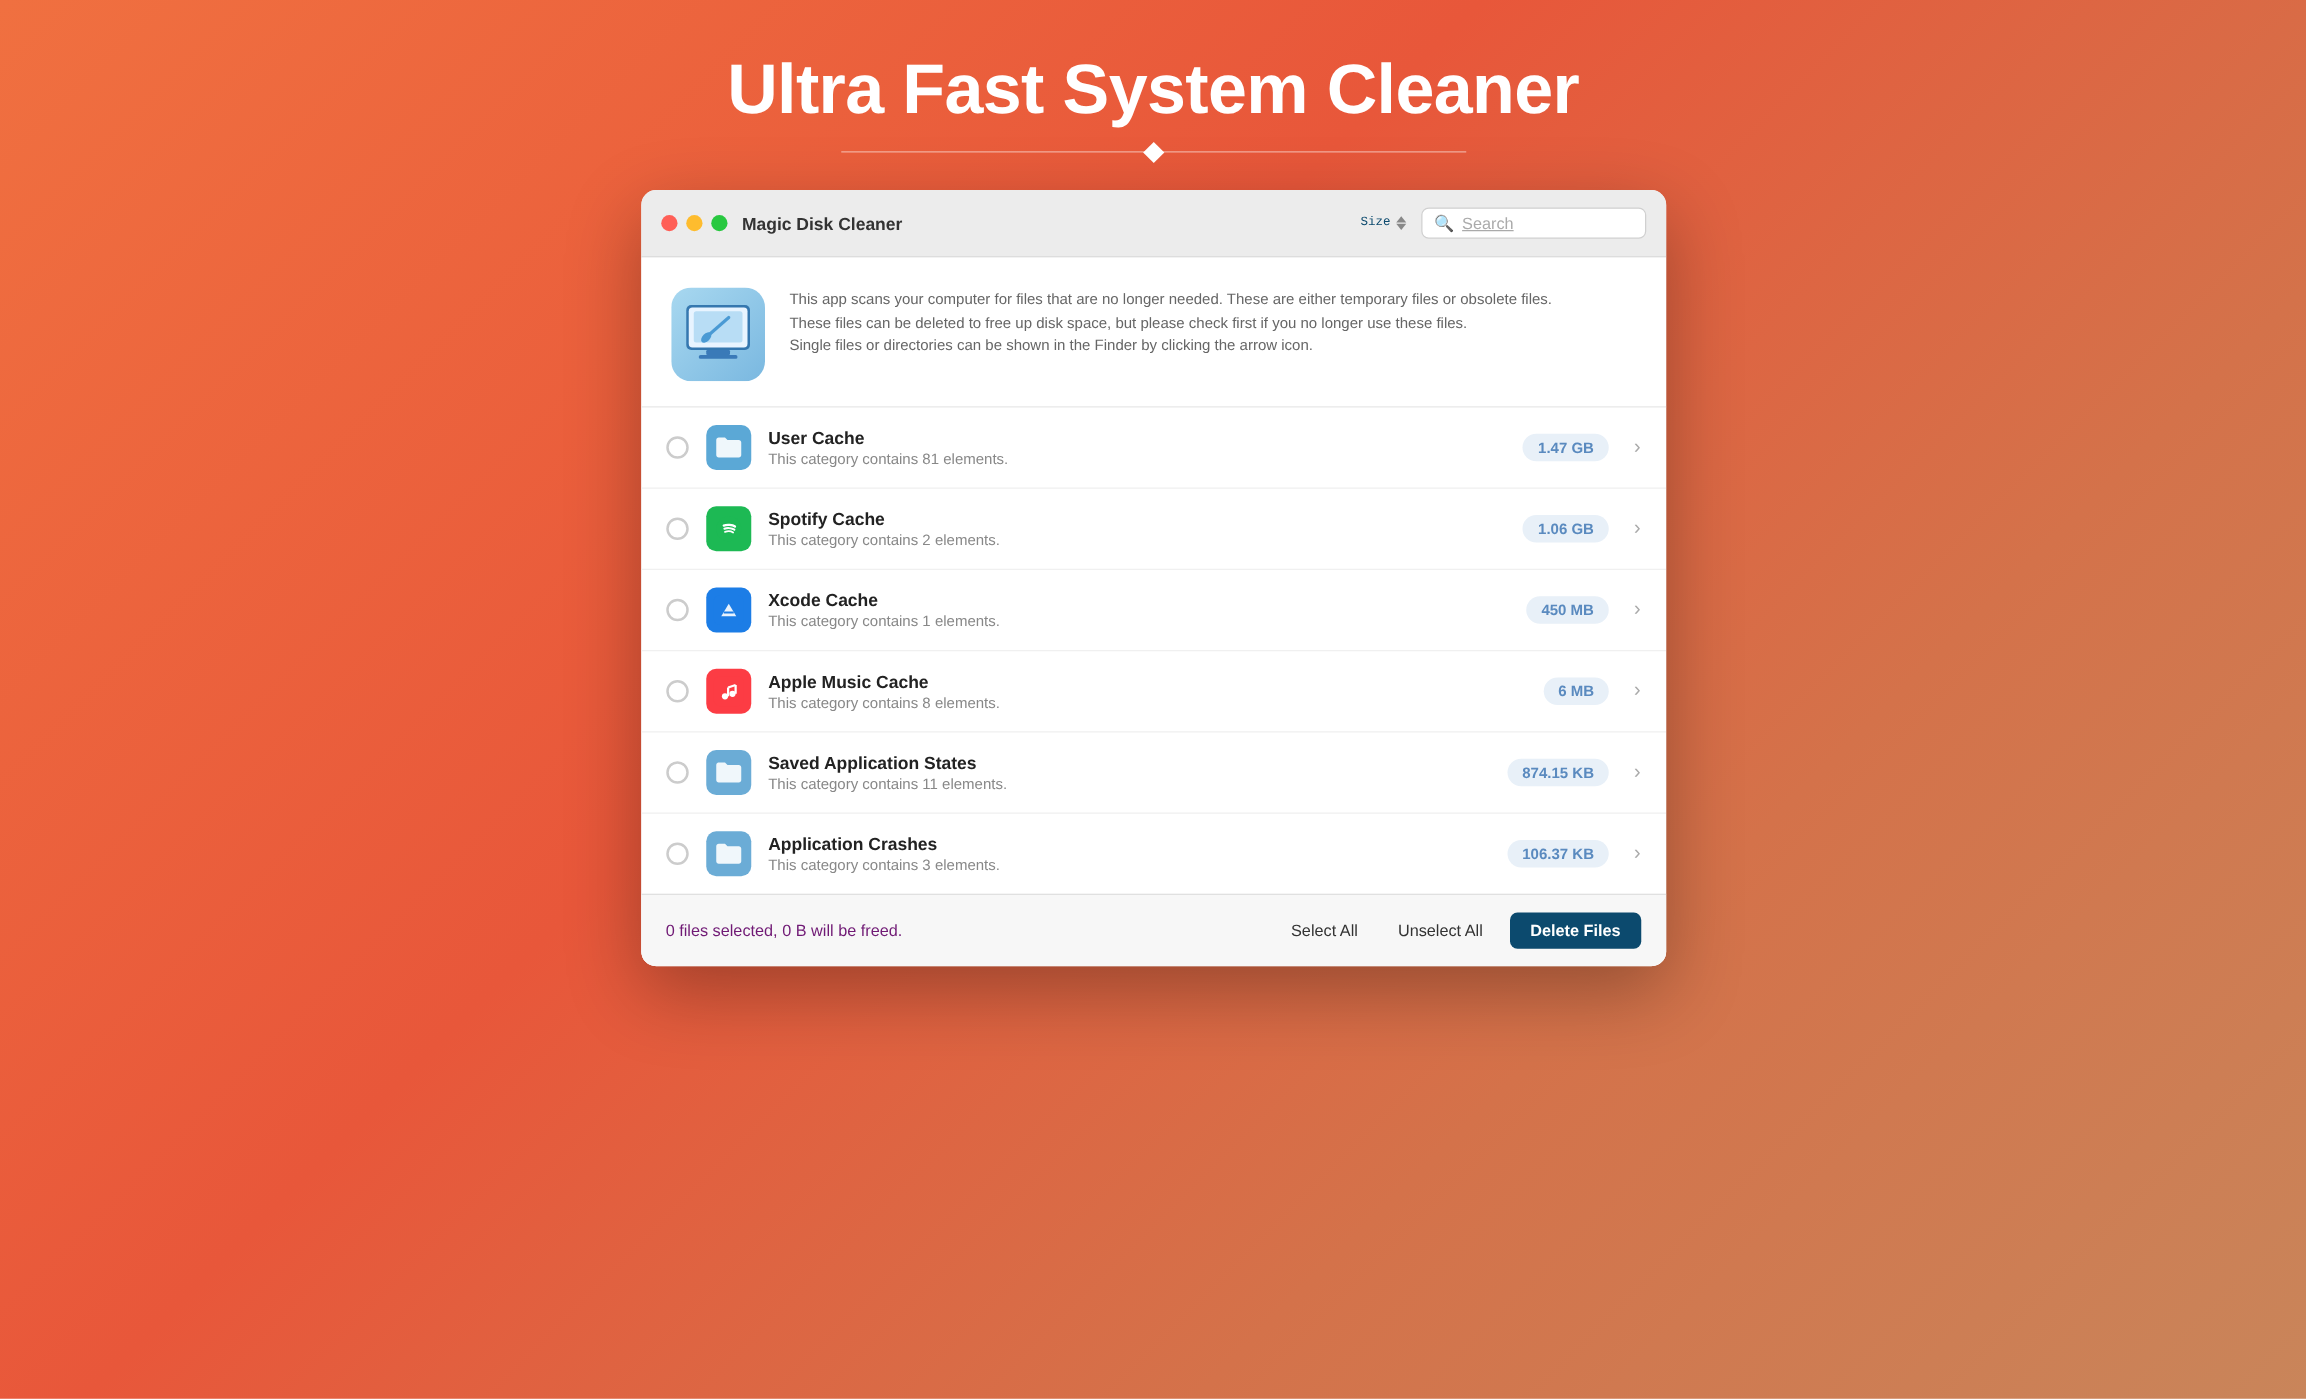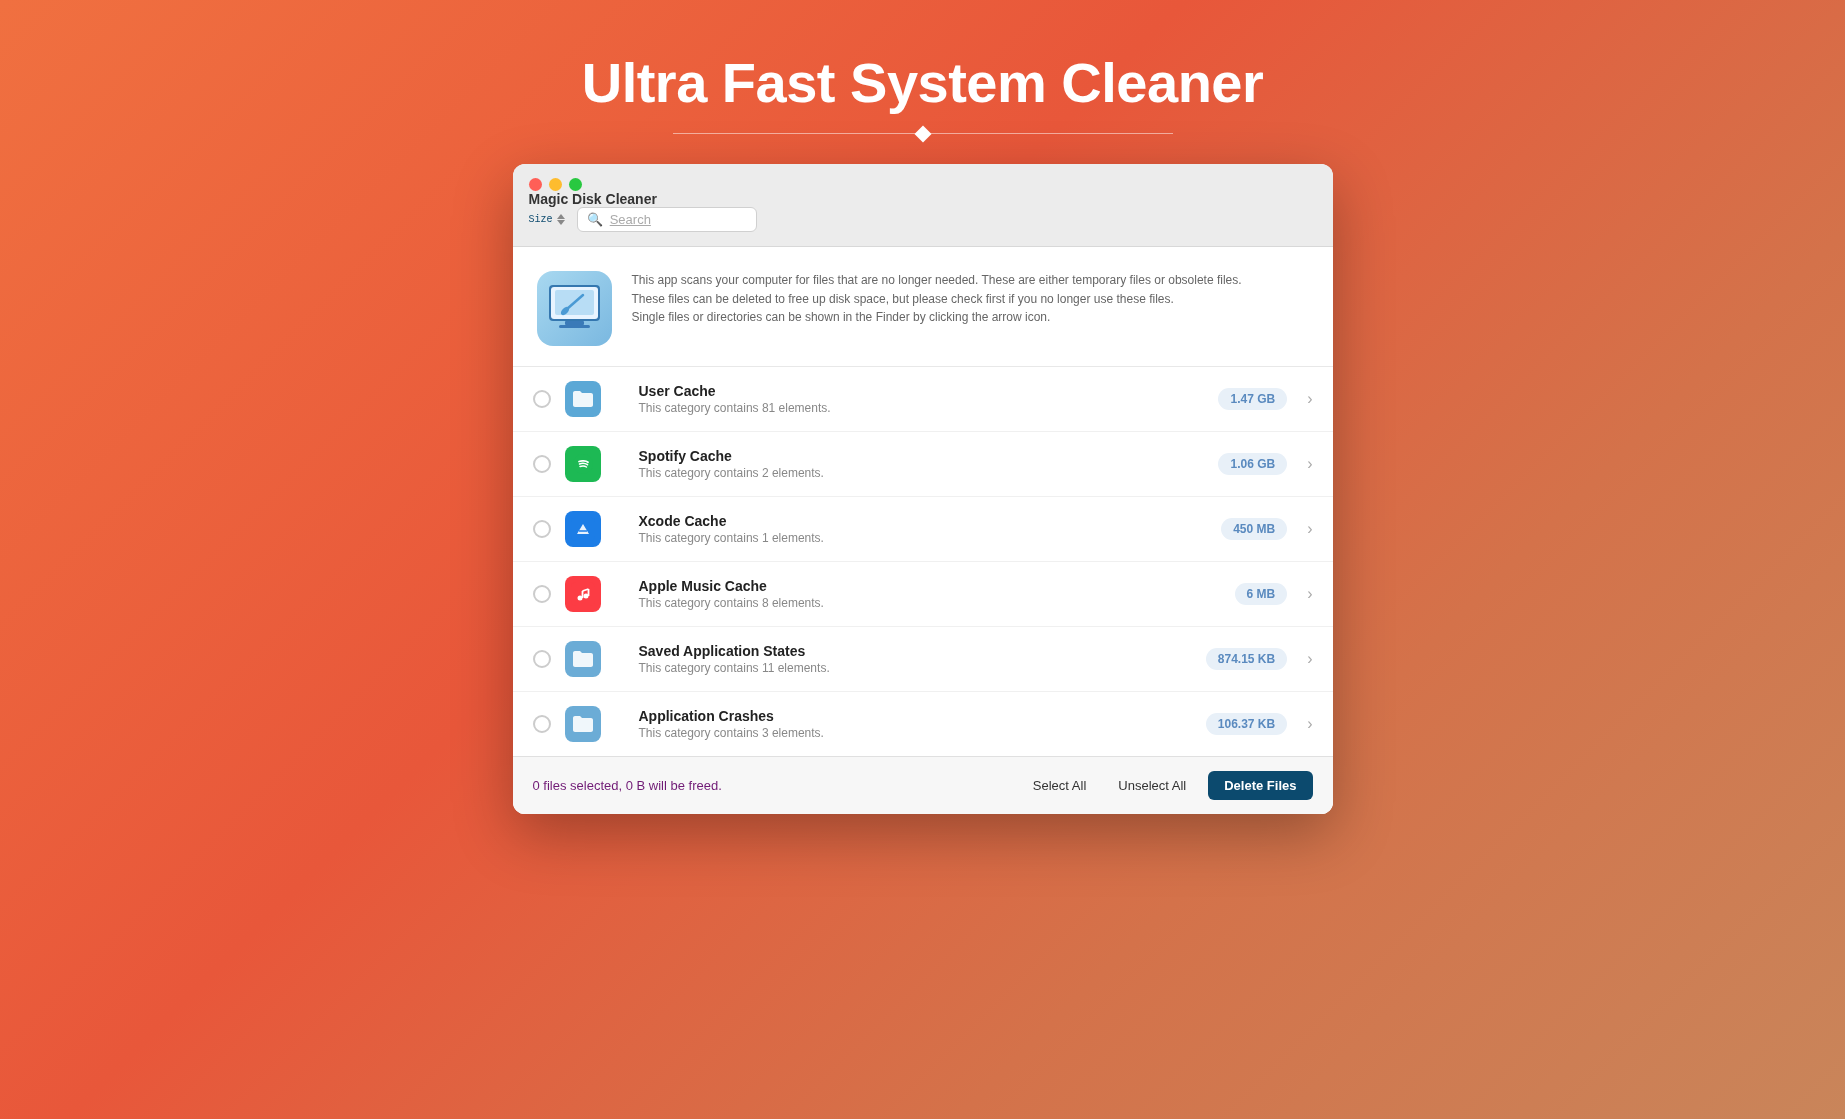--- a/index.html
+++ b/index.html
@@ -12,21 +12,21 @@
       display: flex;
       flex-direction: column;
       align-items: center;
       overflow: hidden;
     }
 
     .page-title {
       color: white;
       font-size: 56px;
       font-weight: 800;
-      margin-top: 50px;
+      margin-top: 38px;
       letter-spacing: -0.5px;
     }
 
     .divider-line {
       width: 500px;
       height: 1px;
       background: rgba(255,255,255,0.5);
       margin-top: 18px;
       position: relative;
     }
@@ -49,25 +49,24 @@
       margin-top: 30px;
       overflow: hidden;
       display: flex;
       flex-direction: column;
     }
 
     .titlebar {
       background: #ececec;
       padding: 14px 16px;
       display: flex;
-      align-items: flex-start;
+      align-items: center;
       border-bottom: 1px solid #d8d8d8;
-      gap: 0;
+      gap: 12px;
       flex-shrink: 0;
-      flex-direction: column;
     }
 
     .traffic-lights {
       display: flex;
       gap: 7px;
     }
 
     .tl-btn {
       width: 13px;
       height: 13px;
@@ -221,21 +220,20 @@
 
     .item-icon-folder { background: #5ba8d6; }
     .item-icon-spotify { background: #1DB954; }
     .item-icon-xcode { background: #1c7de6; }
     .item-icon-music { background: #fc3c44; }
     .item-icon-states { background: #6bacd6; }
     .item-icon-crashes { background: #6bacd6; }
 
     .item-info {
       flex: 1;
-      margin-left: 24px;
     }
 
     .item-name {
       font-size: 14px;
       font-weight: 600;
       color: #222;
     }
 
     .item-desc {
       font-size: 12px;

